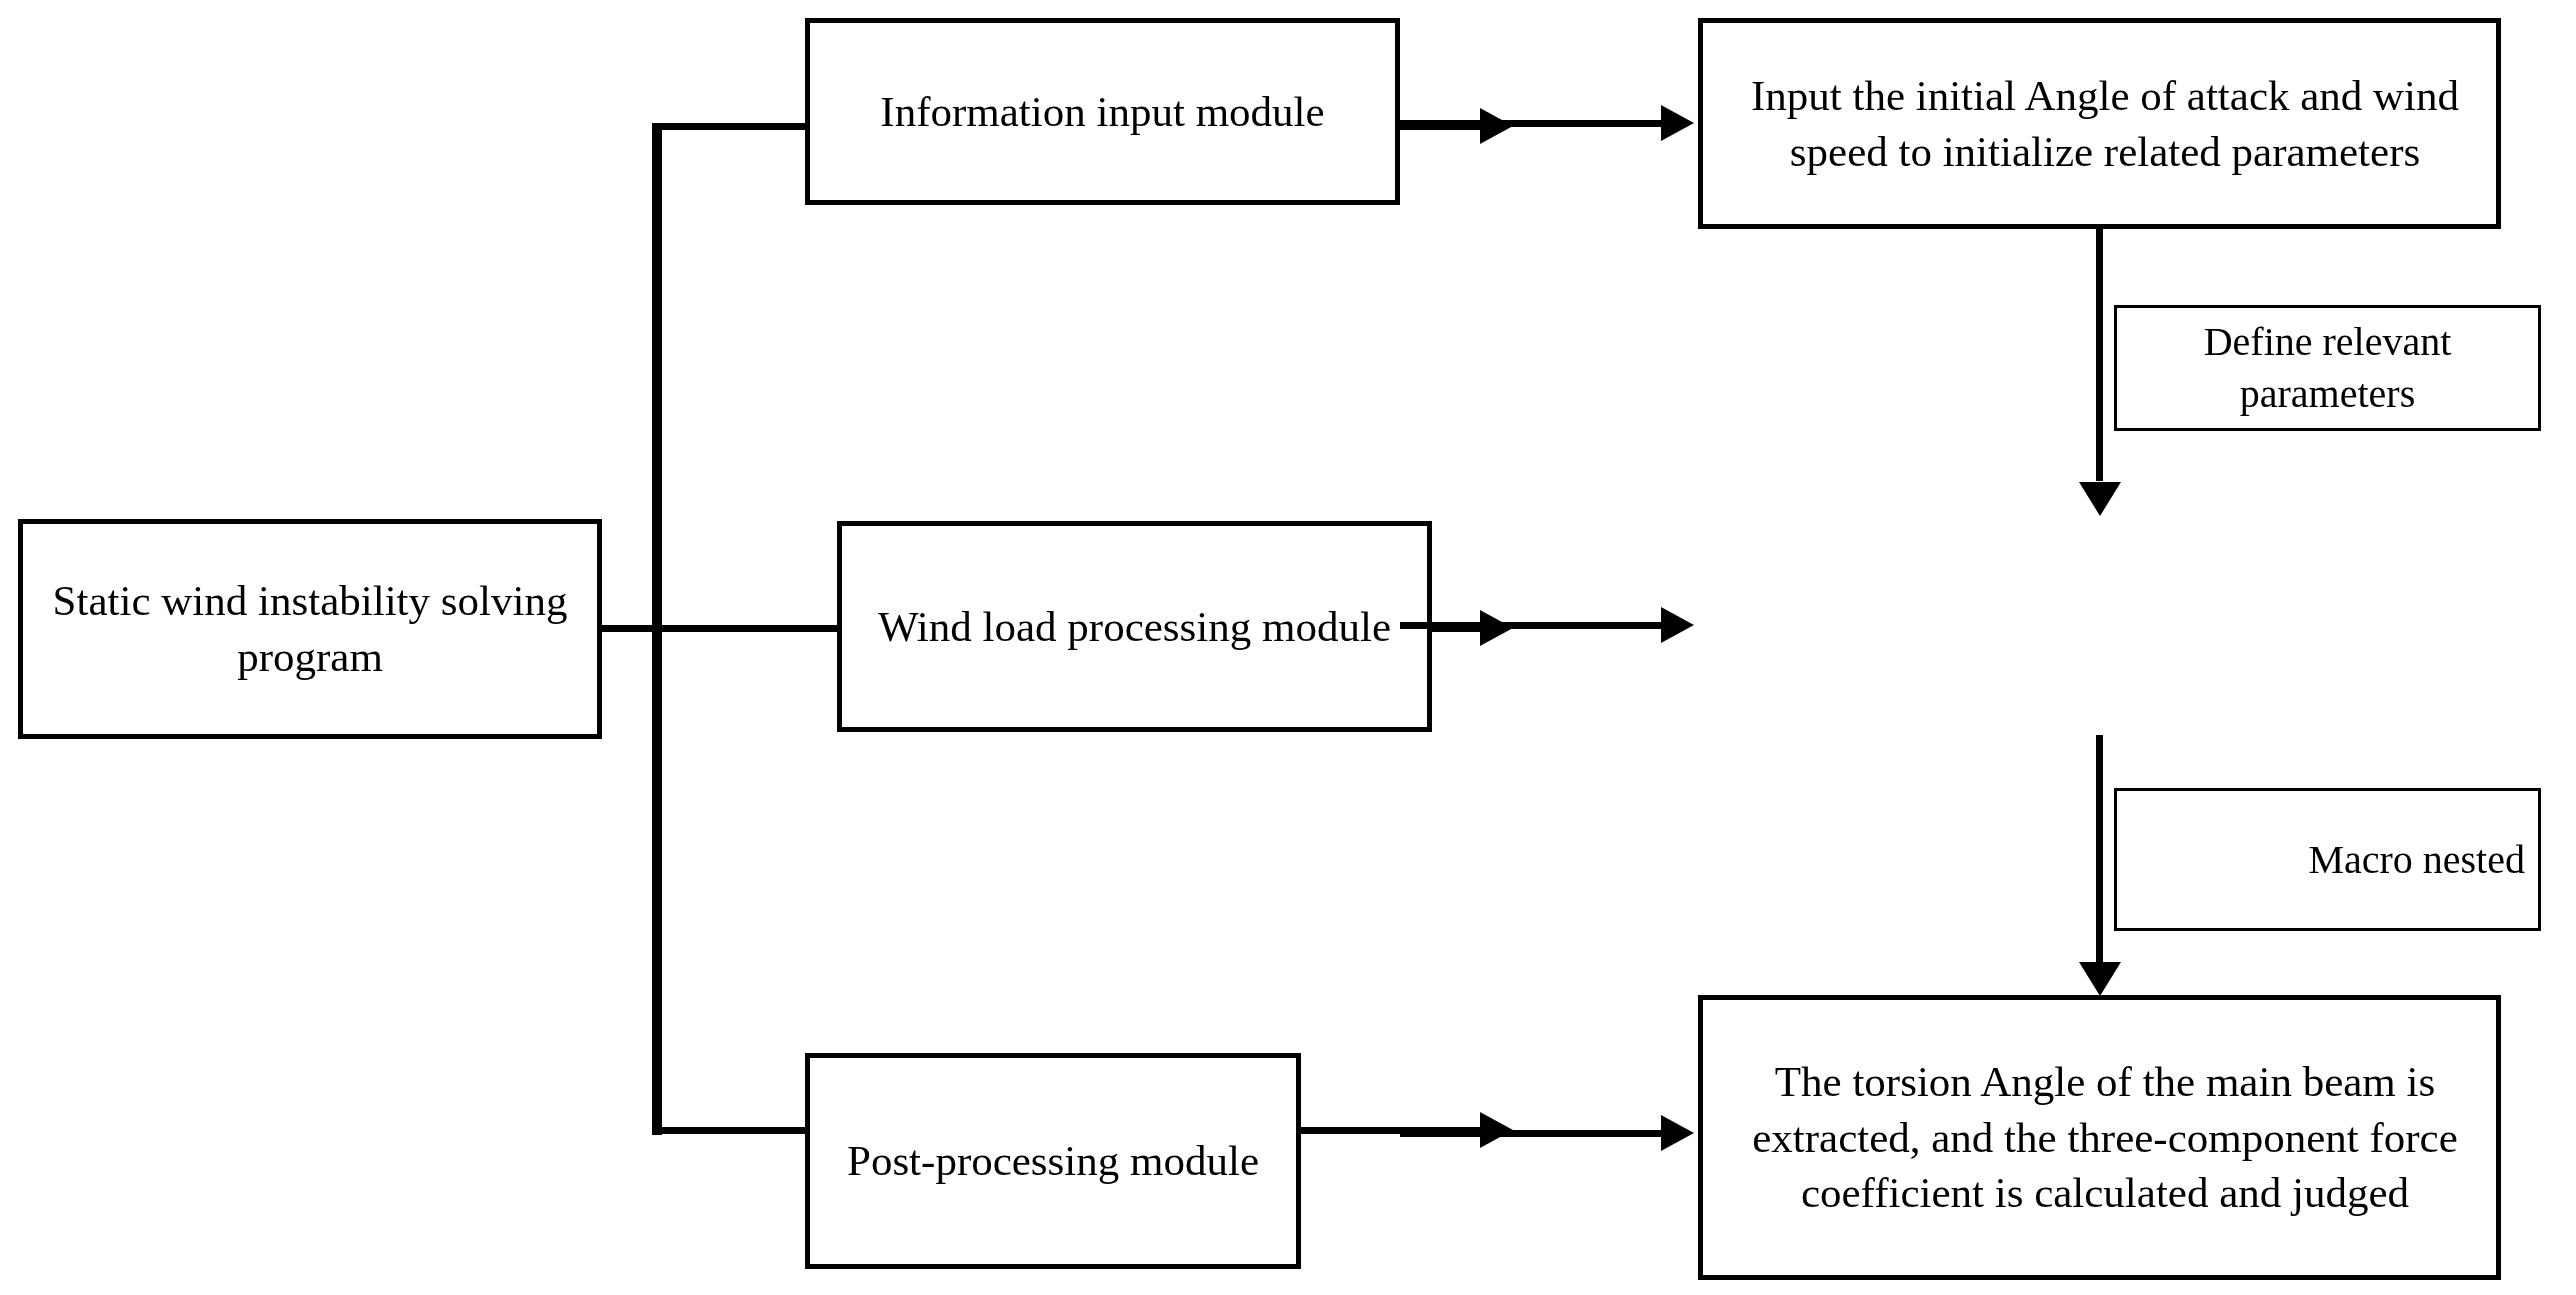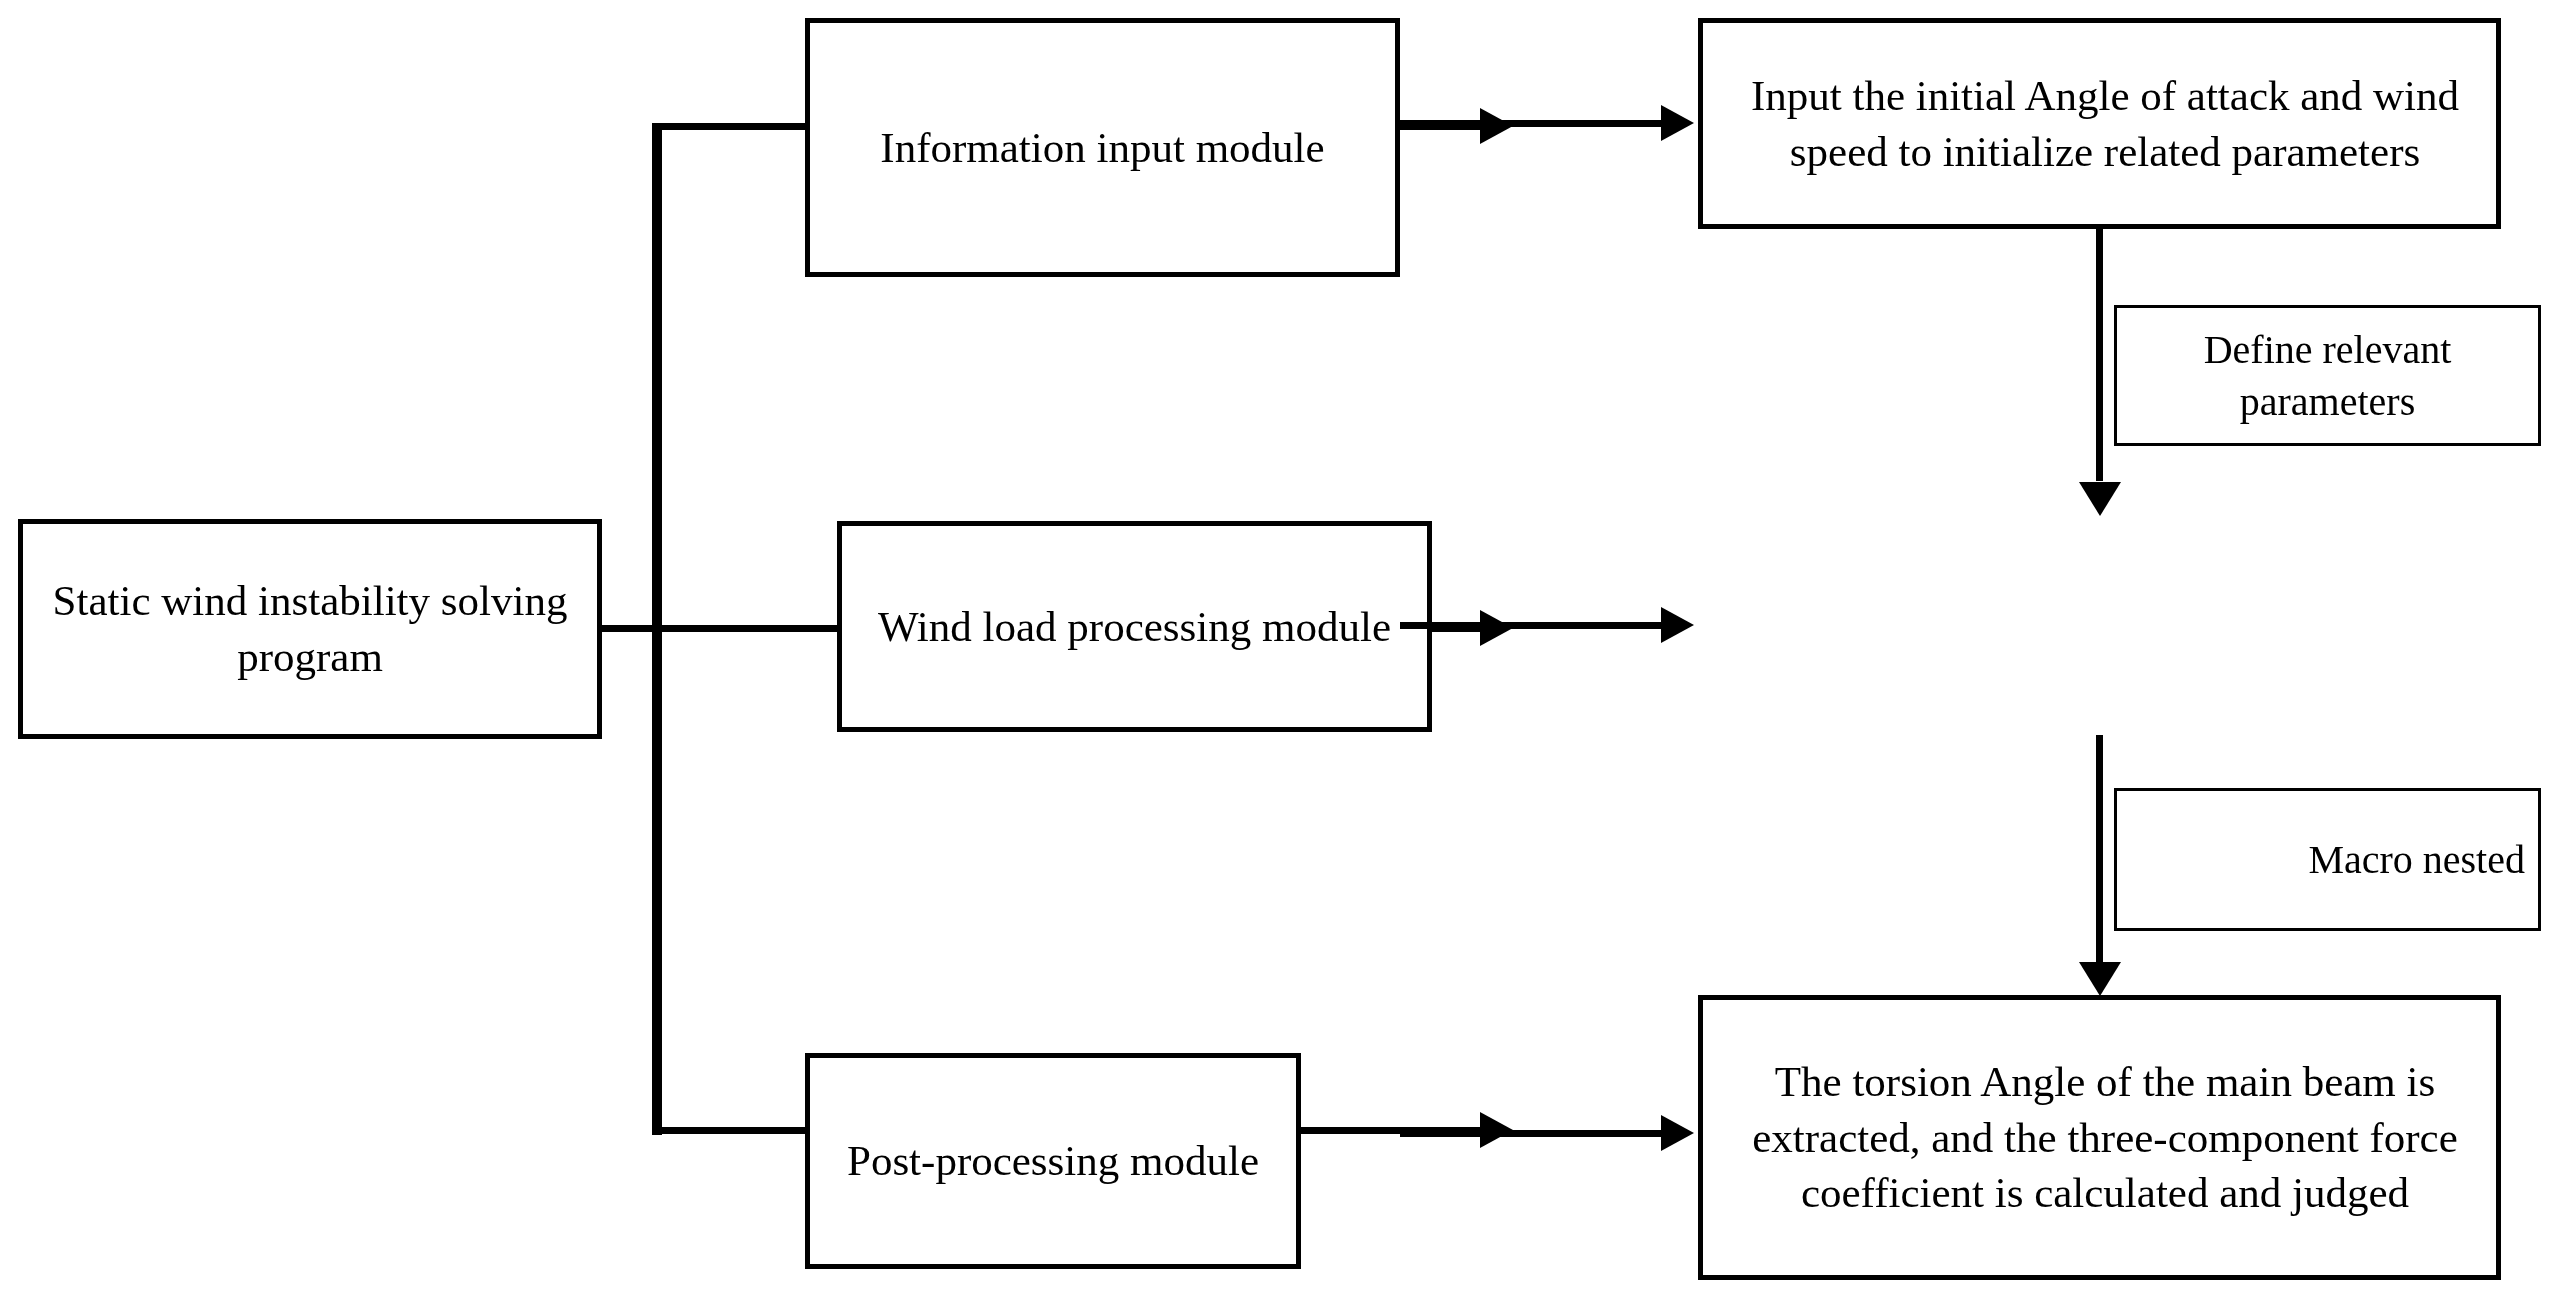--- a/index.html
+++ b/index.html
@@ -83,21 +83,21 @@
 
   <div class="hline" style="left:652px; top:123px; width:835px;"></div>
   <div class="arrow-right" style="left:1480px; top:108px;"></div>
 
   <div class="hline" style="left:652px; top:625px; width:835px;"></div>
   <div class="arrow-right" style="left:1480px; top:610px;"></div>
 
   <div class="hline" style="left:652px; top:1127px; width:835px;"></div>
   <div class="arrow-right" style="left:1480px; top:1112px;"></div>
 
-  <div class="node t-module" style="left:805px; top:18px; width:595px; height:259px;">
+  <div class="node t-module" style="left:805px; top:18px; width:595px; height:187px;">
     <span class="node-text">Information input module</span>
   </div>
 
   <div class="node t-module" style="left:805px; top:521px; width:595px; height:211px;margin-left:32px;">
     <span class="node-text">Wind load processing module</span>
   </div>
 
   <div class="node t-module" style="left:805px; top:1025px; width:496px; height:216px;margin-top:28px;">
     <span class="node-text">Post-processing module</span>
   </div>
@@ -119,21 +119,21 @@
   <div class="node t-detail" style="left:1698px; top:995px; width:803px; height:285px;justify-content:center;">
     <span class="node-text">The torsion Angle of the main beam is extracted, and the three-component force coefficient is calculated and judged</span>
   </div>
 
   <div class="vline" style="left:2096px; top:228px; height:253px;"></div>
   <div class="arrow-down" style="left:2079px; top:482px;"></div>
 
   <div class="vline" style="left:2096px; top:735px; height:227px;"></div>
   <div class="arrow-down" style="left:2079px; top:962px;"></div>
 
-  <div class="node thin t-label" style="left:2114px; top:305px; width:427px; height:141px;">
+  <div class="node thin t-label" style="left:2114px; top:305px; width:427px; height:126px;">
     <span class="node-text">Define relevant parameters</span>
   </div>
 
   <div class="node thin t-label" style="left:2114px; top:788px; width:427px; height:143px;text-align:right;">
     <span class="node-text">Macro nested</span>
   </div>
 
 </div>
 
 

